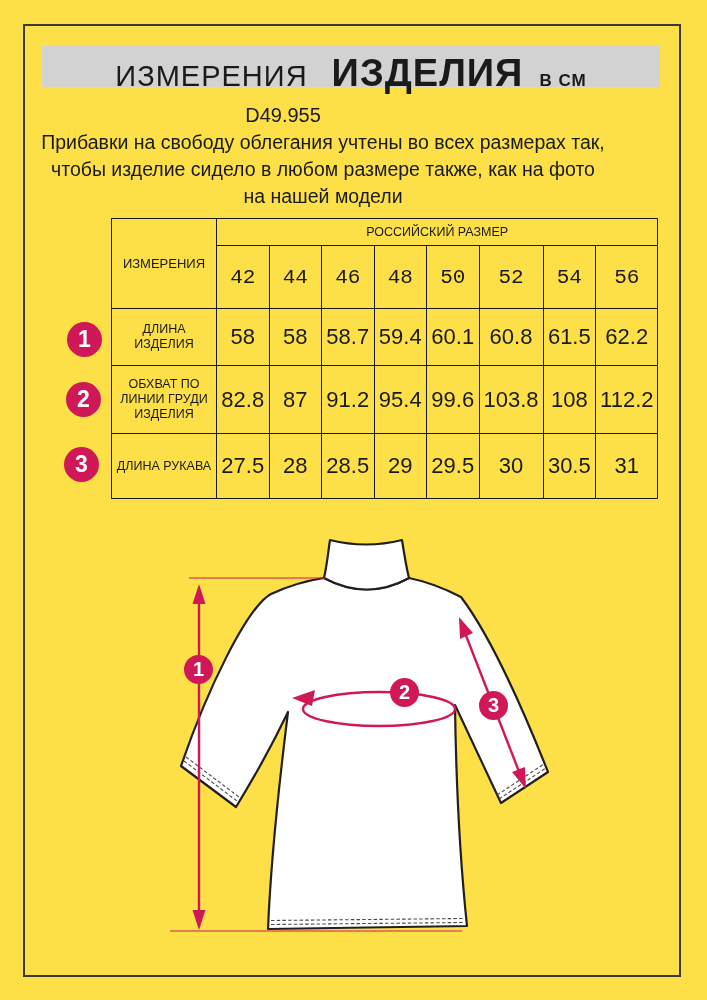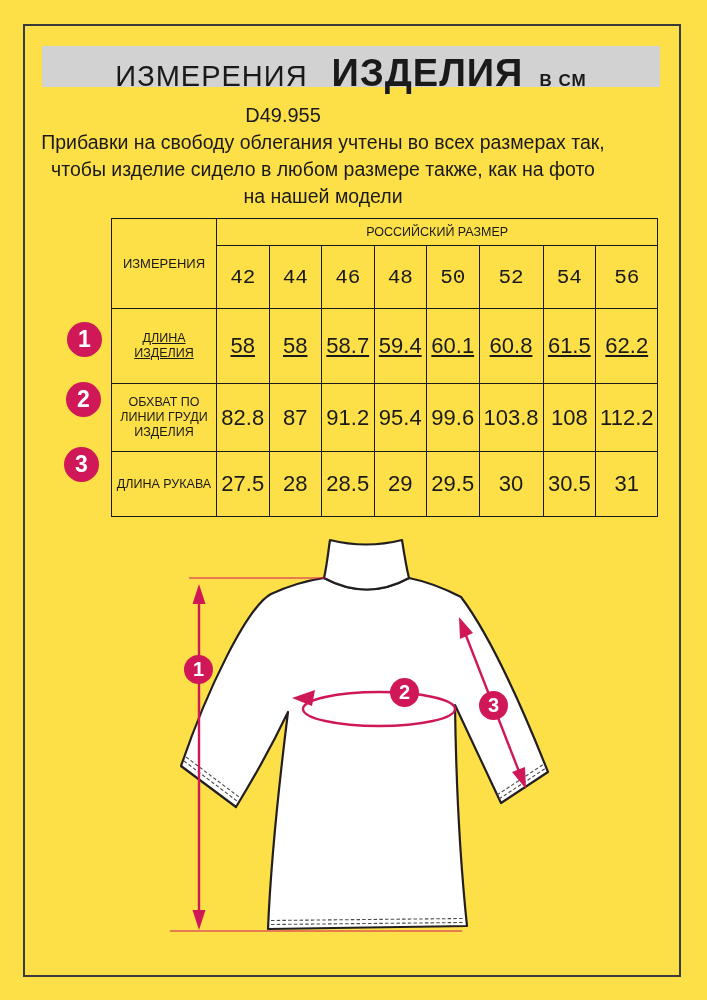--- a/index.html
+++ b/index.html
@@ -20,21 +20,21 @@
   #sizetable{position:absolute;left:111px;top:218px;border-collapse:collapse;table-layout:fixed;}
   #sizetable td,#sizetable th{border:1.4px solid #1a1a1a;text-align:center;vertical-align:middle;
             padding:0 4px;box-sizing:border-box;font-weight:400;}
   .col-label{width:105px;}
   .col-size{width:52.5px;font-family:Liberation Mono, monospace;}
   .group-hdr{height:27px;font-size:12.5px;line-height:13px;padding:1px 0;}
   .sizes-row td{height:63px;font-size:21px;font-weight:700;}
   .measure-hdr{font-size:13px;}
   .row-label{font-size:12.5px;line-height:15px;}
   .val{font-size:22px;}
-  .r1 td{height:75px;text-decoration:underline;} .r2 td{height:68px;} .r3 td{height:65px;}
+  .r1 td{height:57px;} .r2 td{height:68px;} .r3 td{height:65px;}
   
   .badge{position:absolute;border-radius:50%;background:#d01858;color:#fff;font-weight:700;
          display:flex;align-items:center;justify-content:center;}
   .badge-table{width:35px;height:35px;font-size:23px;}
   .badge-diagram{width:29px;height:29px;font-size:20px;}
   #svg-draw{position:absolute;left:0;top:0;}
 </style>
 </head>
 <body>
 

